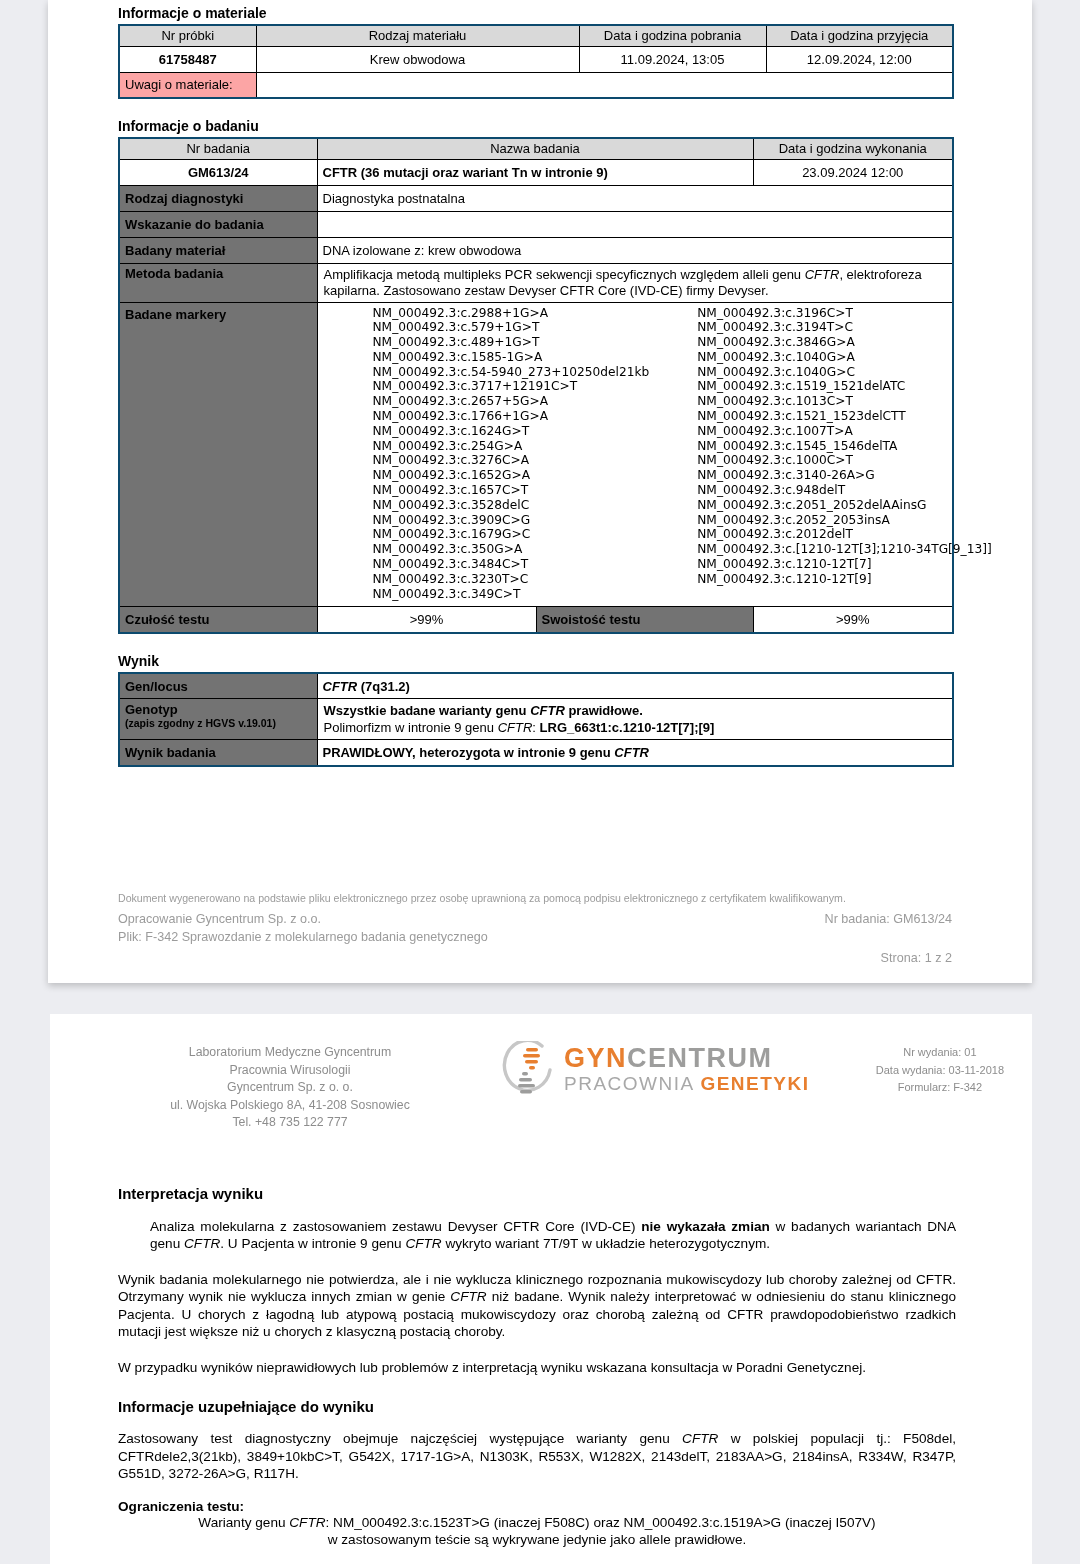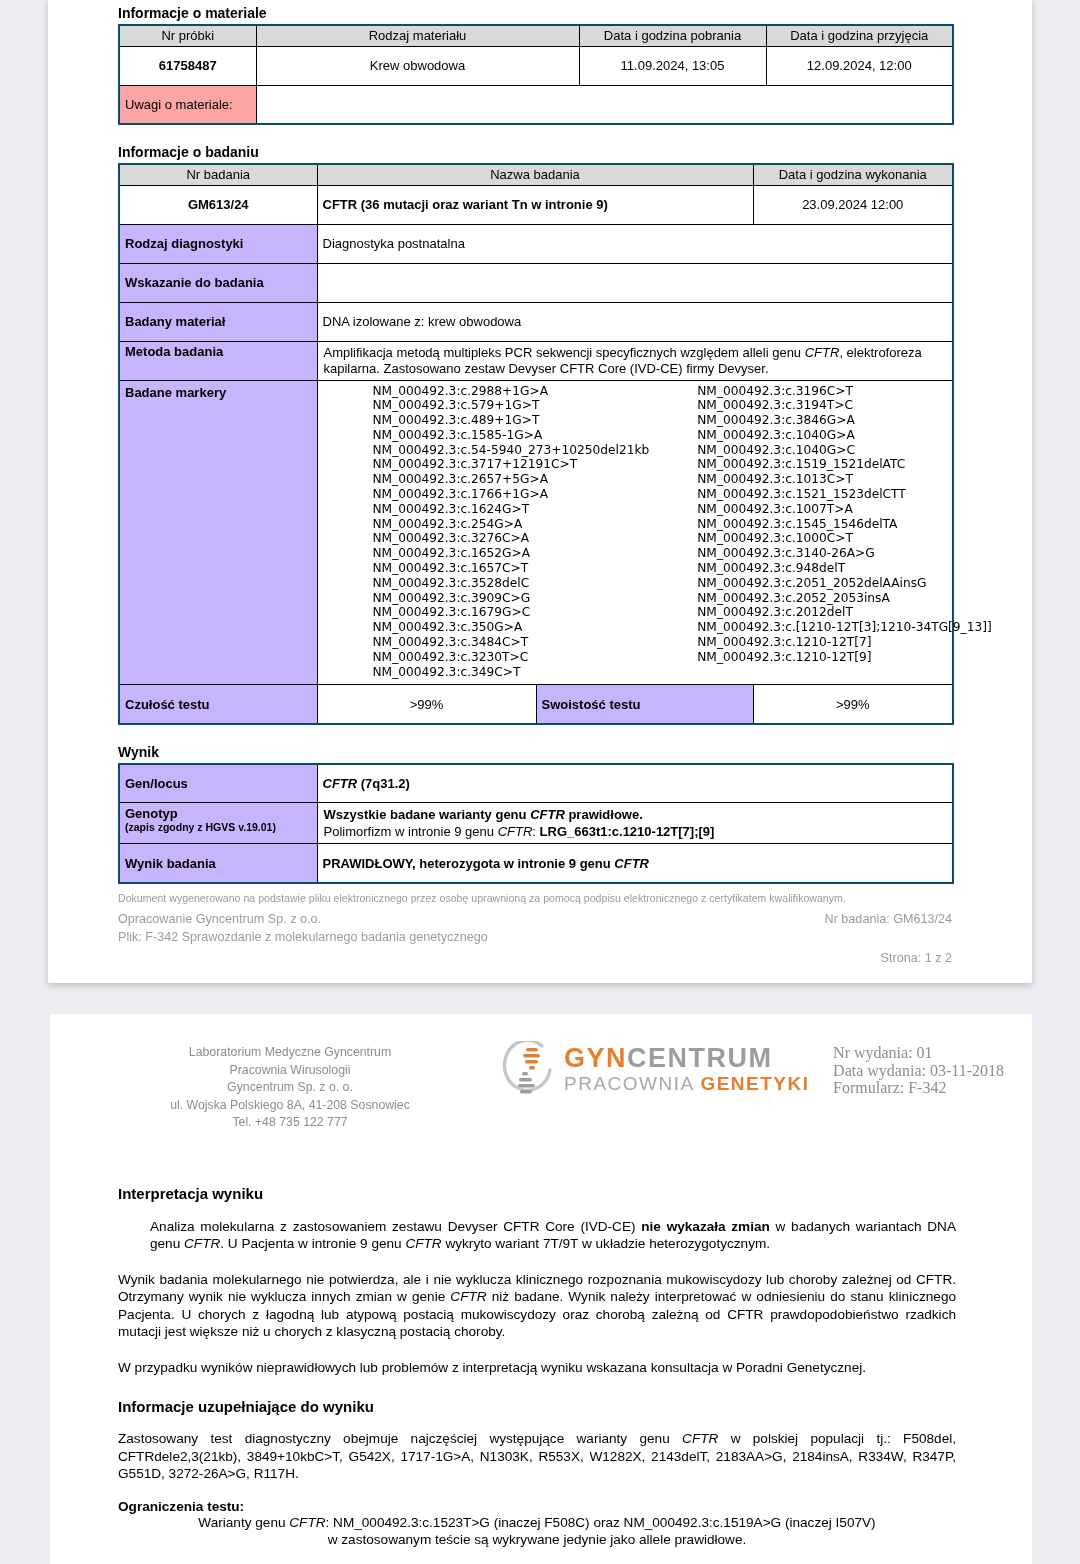--- a/index.html
+++ b/index.html
@@ -12,22 +12,22 @@
 
   .content1 { position:absolute; left:70px; top:0; width:834px; }
 
   .sec-h { font-size:14px; font-weight:bold; padding-top:4px; margin-bottom:3px; }
 
   table { border-collapse:collapse; width:834px; table-layout:fixed; }
   table, td, th { border:1px solid #000; }
   table { border:2px solid #0c4a6e; }
   th, td { font-size:13px; padding:2px 5px; vertical-align:middle; }
   th { background:#d9d9d9; font-weight:normal; text-align:center; height:21px; }
-  td { height:39px; }
-  .lab { background:#c4b5fd; font-weight:bold; text-align:left;margin-left:12px; }
+  td { height:26px; }
+  .lab { background:#737373; font-weight:bold; text-align:left;margin-left:12px; }
   .ctr { text-align:center; }
   .b { font-weight:bold; }
   .i { font-style:italic; }
   .bi { font-weight:bold; font-style:italic; }
 
   .markers-wrap { display:flex; padding:2px 0 4px 0; }
   .mcol { width:318px; font-family:"DejaVu Sans", sans-serif; font-size:12.2px; line-height:14.8px;margin-left:48px; }
   .mcol div { white-space:nowrap; }
   .markers-td { padding:1px 0 1px 7px; vertical-align:top; }
 
@@ -43,21 +43,21 @@
   
   .hdr2 { display:flex; padding:27px 28px 0 60px; align-items:flex-start; }
   .addr { width:360px; text-align:center; color:#8d8d8d; font-size:12.3px; line-height:17.5px; padding-top:3px; }
   .logo-box { display:flex; align-items:center; margin-left:32px; width:330px; }
   .logo-text { margin-left:8px; }
   .logo-main { font-size:27px; font-weight:bold; letter-spacing:1.5px; line-height:28px; }
   .logo-sub { font-size:19px; letter-spacing:1.5px; line-height:24px; color:#a8a8a8; }
   .o { color:#e87f2f; }
   .g { color:#9d9d9c; }
   .logo-sub .o { font-weight:bold; }
-  .meta { margin-left:auto; text-align:left; color:#8d8d8d; font-size:16px; line-height:17.5px; padding-top:3px;font-family:Liberation Serif, serif; }
+  .meta { margin-left:auto; text-align:center; color:#8d8d8d; font-size:11px; line-height:17.5px; padding-top:3px; }
 
   .content2 { position:relative; margin:0 60px 0 68px; width:838px; }
   .h2x { font-size:15px; font-weight:bold; }
   .para { font-size:13.6px; line-height:17.5px; text-align:justify; }
   #interp-title { margin-top:53px; }
   #interp-p1 { margin-top:16px;margin-left:32px; }
   #interp-p2 { margin-top:18px; }
   #interp-p3 { margin-top:18px; }
   #supp-title { margin-top:22px; }
   #supp-p { margin-top:15px; }

